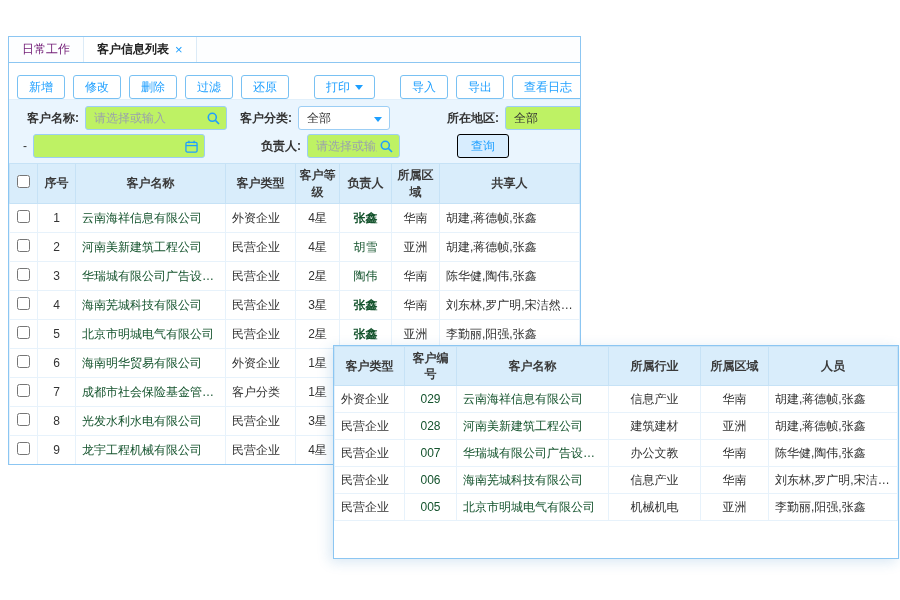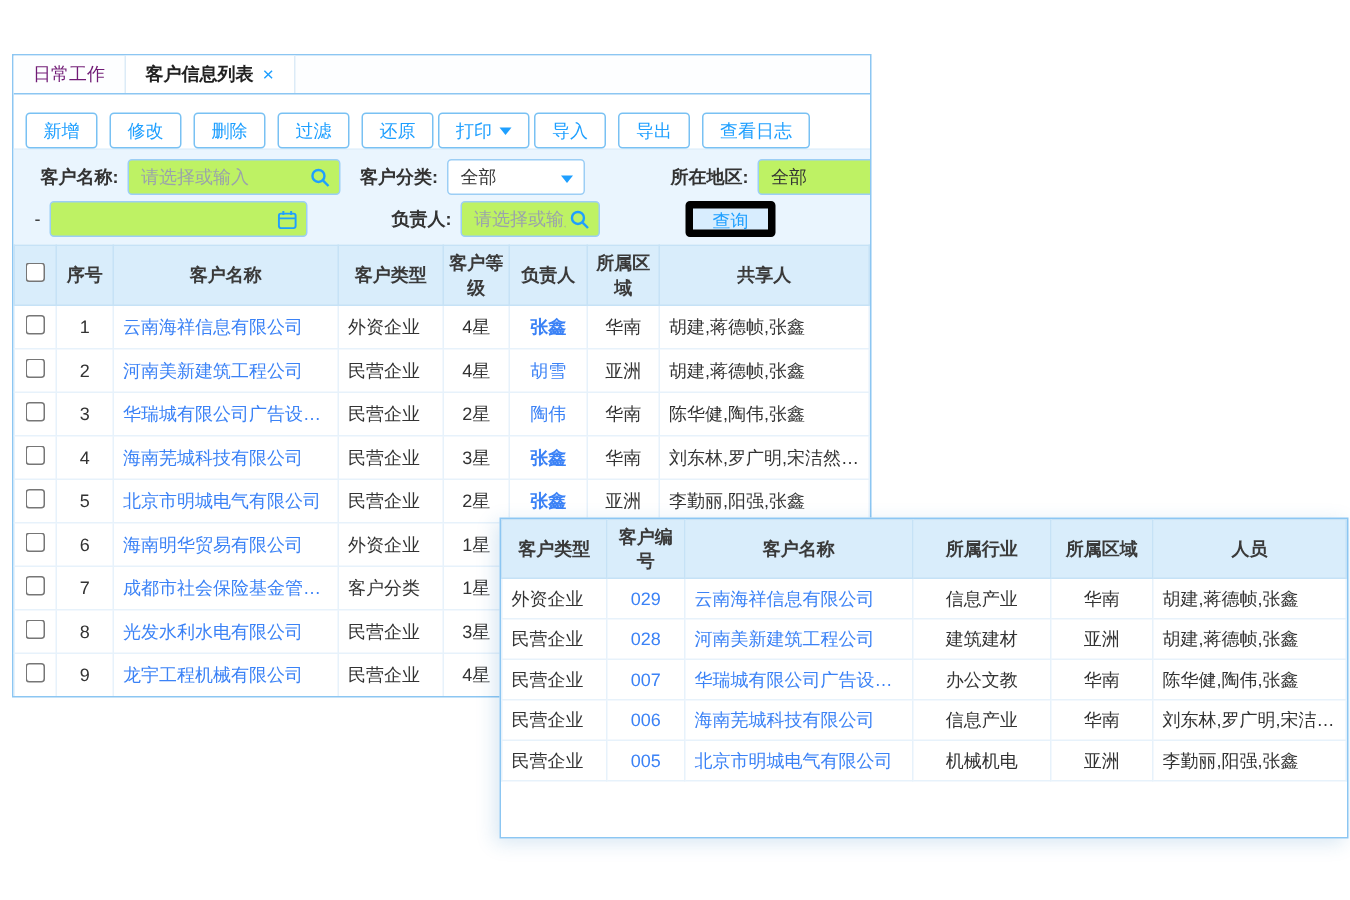--- a/index.html
+++ b/index.html
@@ -10,43 +10,43 @@
 #my-window{left:333px;top:345px;width:566px;height:214px;box-shadow:-3px 3px 12px rgba(40,120,190,.18);z-index:5;overflow:hidden}
 
 .tabbar{display:flex;height:26px;border-bottom:1px solid #8cc6f2;background:#fdfeff}
 .tab{display:flex;align-items:center;padding:0 13px;font-size:12px;color:#701a75;border-right:1px solid #dcebf7;cursor:pointer}
 .tab.active{font-weight:bold;color:#222;background:#fff}
 .tab-close{color:#1e9fff;margin-left:6px;font-weight:normal;font-size:13px;line-height:1}
 
 .toolbar{display:flex;align-items:flex-end;height:36px;padding:0 6px}
 .tbtn{display:flex;align-items:center;gap:5px;height:24px;padding:0 11px;margin-left:8px;font-size:12px;color:#1e9fff;background:#fff;border:1px solid #79c1f3;border-radius:3px;cursor:pointer;font-family:inherit;white-space:nowrap}
 .tbtn:first-child{margin-left:2px}
-#toolbar .tbtn:nth-child(6),#toolbar .tbtn:nth-child(7){margin-left:3px}
+#toolbar .tbtn:nth-child(6),#toolbar .tbtn:nth-child(7){margin-left:25px}
 .caret{width:0;height:0;border-left:4px solid transparent;border-right:4px solid transparent;border-top:5px solid #1e9fff}
 
 .filterbar{background:#eaf5fe;height:64px;padding:4px 0 4px 10px;border-top:1px solid #e2f0fb}
 .frow{display:flex;align-items:center;height:28px;overflow:hidden;white-space:nowrap;width:571px}
 .flabel{font-size:12px;font-weight:bold;color:#333;flex:none}
 .finput{position:relative;display:flex;align-items:center;height:24px;background:#bef264;border:1px solid #9ccef5;border-radius:3px;flex:none}
 .finput input{width:100%;height:100%;border:none;outline:none;background:transparent;padding:0 22px 0 8px;font-size:12px;color:#333;font-family:inherit}
 .finput input::placeholder{color:#9aa3ab}
 .ficon{position:absolute;right:6px;top:5px}
 .fselect{position:relative;display:flex;align-items:center;height:24px;background:#fff;border:1px solid #9ccef5;border-radius:3px;padding:0 22px 0 8px;font-size:12px;color:#333;cursor:pointer;flex:none}
 .fselect .caret{position:absolute;right:7px;top:10px}
-.qbtn{height:24px;padding:0 13px;font-size:12px;color:#1e9fff;background:#d8edfe;border:5px solid #000000;border-radius:3px;cursor:pointer;font-family:inherit}
+.qbtn{height:24px;padding:0 13px;font-size:12px;color:#1e9fff;background:#d8edfe;border:1px solid #000000;border-radius:3px;cursor:pointer;font-family:inherit}
 
 table{width:100%;border-collapse:collapse;table-layout:fixed;font-size:12px}
 th{background:#d9edfb;color:#3a3a3a;font-weight:bold;border:1px solid #c6e2f6;text-align:center;padding:2px;line-height:1.35;white-space:normal}
 td{border:1px solid #e7f2fb;color:#333;padding:0 6px;white-space:nowrap;overflow:hidden;text-overflow:ellipsis;background:#fff}
 #main-table th{height:40px}
 #main-table td{height:29px}
 #my-table th{height:39px}
 #my-table td{height:27px}
 .center{text-align:center}
-.link{color:#3b82f6;cursor:pointer}
+.link{color:#14532d;cursor:pointer}
 .bold{font-weight:bold}
 .chk{width:13px;height:13px;accent-color:#1e9fff}
 
 .my-title{height:38px;line-height:38px;text-align:center;font-size:16px;font-weight:bold;color:#333;background:#fff}
 </style>
 </head>
 <body>
 
 <div id="main-window" class="window">
   <div class="tabbar" id="tabbar">

